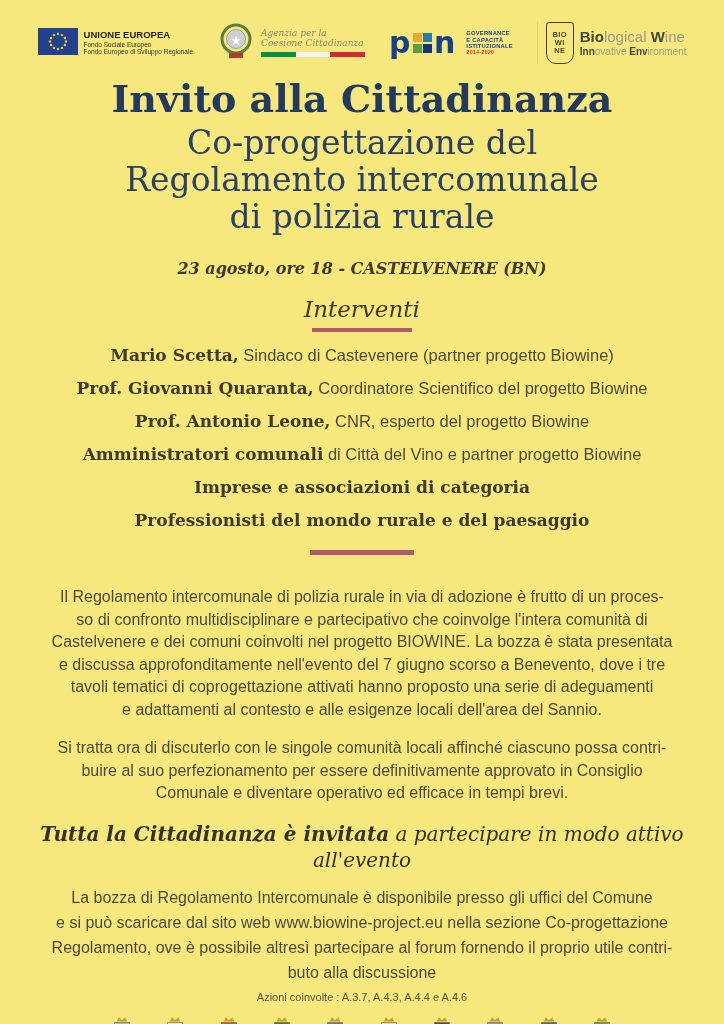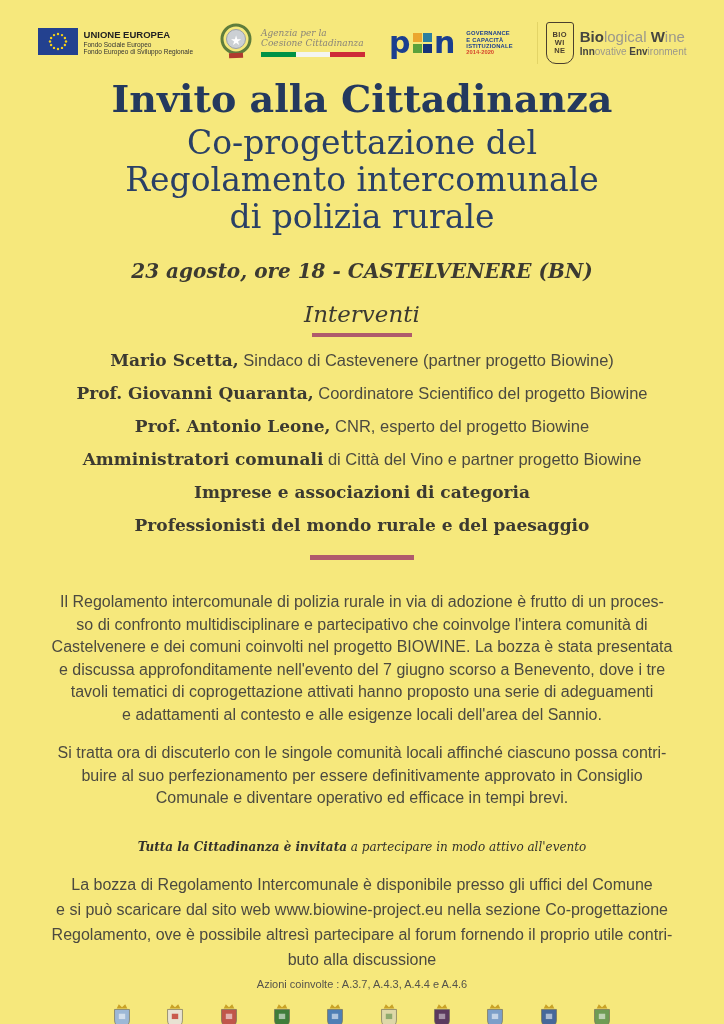--- a/index.html
+++ b/index.html
@@ -32,36 +32,36 @@
   .bw-l1{font-size:15px;}
   .bw-l2{font-size:10px;}
   .strong-g{color:#454540;font-weight:bold;}
   .light-g{color:#9b988c;}
   
   .h1{margin-top:10px;text-align:center;font-family:"DejaVu Serif",serif;font-weight:bold;
       font-size:38px;line-height:42px;color:#24395e;}
   .subtitle{margin-top:4px;text-align:center;font-family:"DejaVu Serif",serif;
       font-size:33px;line-height:37px;color:#2a4066;}
   .event{margin-top:24px;text-align:center;font-family:"DejaVu Serif",serif;font-style:italic;
-      font-weight:bold;font-size:20px;color:#3c3a31;}
+      font-weight:bold;font-size:16px;color:#3c3a31;}
   .interventi{margin-top:18px;text-align:center;font-family:"DejaVu Serif",serif;font-style:italic;
       font-size:23px;color:#3c3a31;}
   .pink-underline{width:100px;height:4px;background:#b05a6c;margin:6px auto 0;}
   
   .speakers{margin-top:10px;}
   .speaker{text-align:center;margin-top:13px;line-height:20px;font-size:16.5px;}
   .speaker .name{font-family:"DejaVu Serif",serif;font-weight:bold;font-size:17px;color:#3c3a31;}
   .speaker .role{color:#4c4a40;}
   .divider{width:104px;height:5px;background:#b05a6c;margin:20px auto 0;}
   
   .para{margin-top:31px;text-align:center;font-size:16px;line-height:22.5px;color:#4c4a40;}
   .para.p2{margin-top:16px;}
   .para.p3{margin-top:12px;line-height:25px;}
-  .cta{margin-top:24px;text-align:center;font-family:"DejaVu Serif",serif;font-style:italic;
-      font-size:12px;line-height:26px;color:#33322b;}
+  .cta{margin-top:16px;text-align:center;font-family:"DejaVu Serif",serif;font-style:italic;
+      font-size:20px;line-height:26px;color:#33322b;}
   .cta .strong{font-weight:bold;}
   .azioni{margin-top:6px;text-align:center;font-size:11px;color:#55534a;}
   
   .crests{display:flex;justify-content:space-between;width:528px;margin:12px auto 0;}
   .crest{width:48px;text-align:center;}
   .crest svg{display:block;margin:0 auto;}
 </style>
 </head>
 <body>
 

